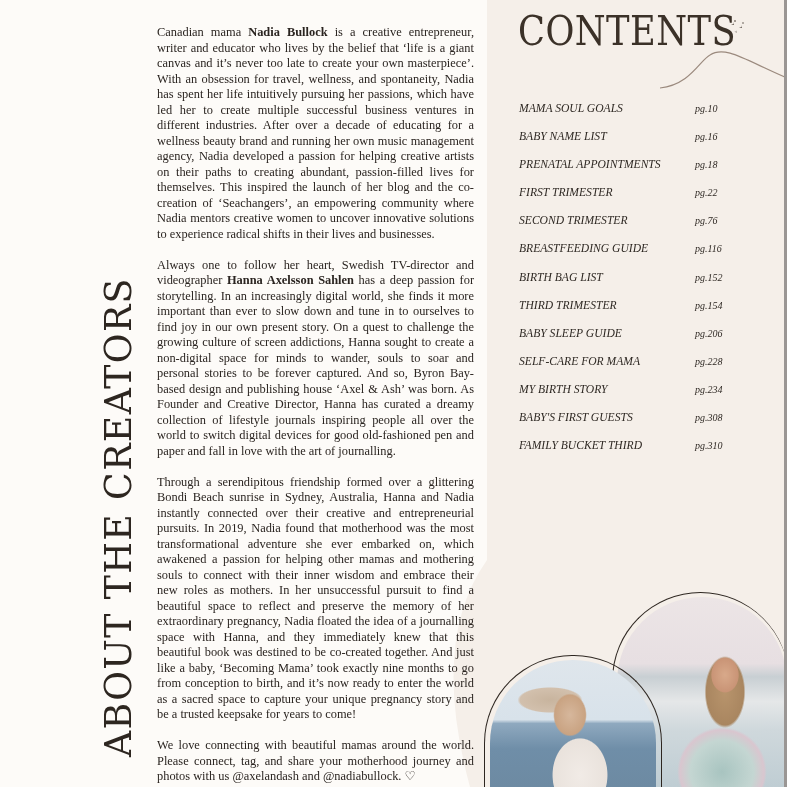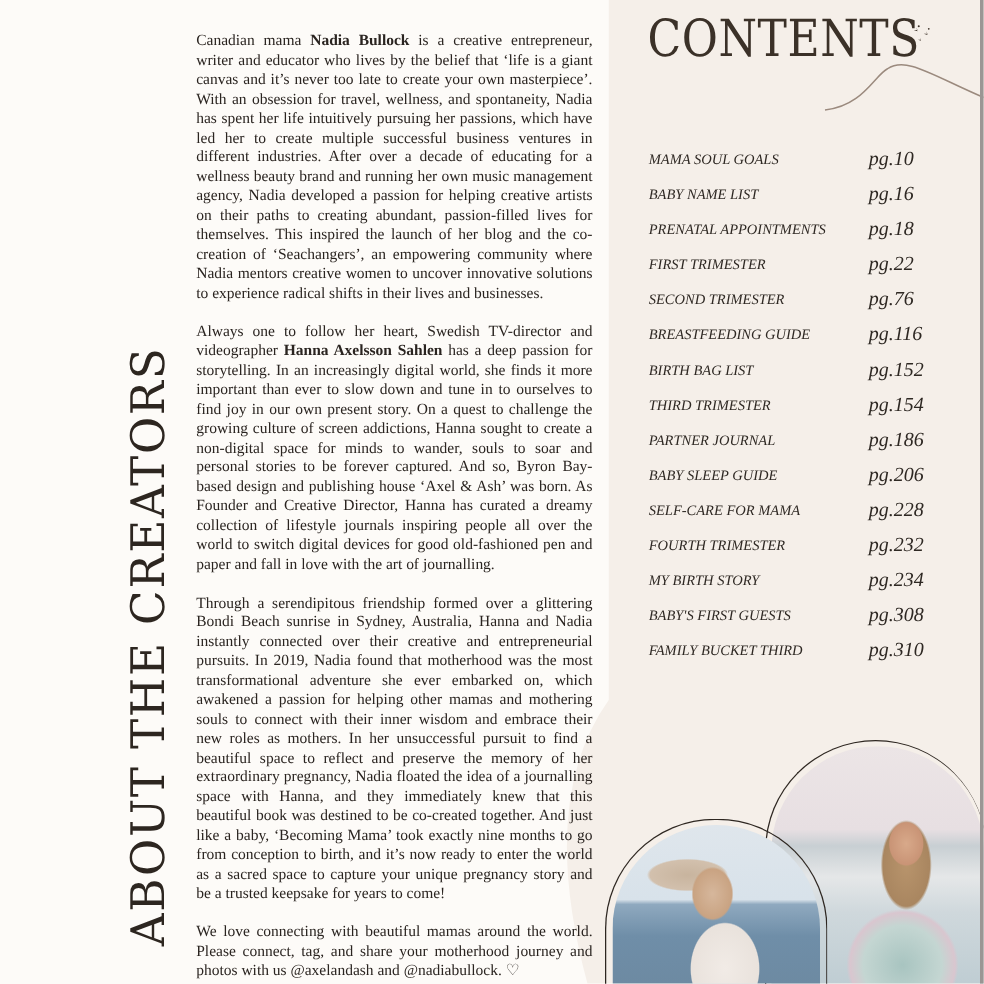--- a/index.html
+++ b/index.html
@@ -57,30 +57,30 @@
     font-weight: normal; line-height: 50px;
     transform: scaleX(0.86); transform-origin: 0 0;
   }
   .sparkle {
     position: absolute; left: 729px; top: 20px; font-size: 11px; color: #3b3128;
     line-height: 10px;
   }
   .swoosh { position: absolute; left: 0; top: 0; }
 
   .toc {
-    position: absolute; left: 519px; top: 120px; width: 230px;
+    position: absolute; left: 519px; top: 101px; width: 230px;
     list-style: none; margin: 0; padding: 0;
   }
   .toc li {
     position: relative; height: 28.1px;
     font-style: italic; font-size: 11.6px; color: #2e2823;
     line-height: 16px;
   }
   .toc .lbl { position: absolute; left: 0; top: 0; white-space: nowrap; }
-  .toc .pg { position: absolute; left: 176px; top: 0; white-space: nowrap; font-size: 16px; }
+  .toc .pg { position: absolute; left: 176px; top: 0; white-space: nowrap; font-size: 10px; }
 
   
   .photo {
     position: absolute; overflow: hidden;
     border-radius: 100px 100px 0 0;
   }
   .photo-frame {
     position: absolute; border: 1.5px solid #2d2620;
     border-bottom: none;
     border-radius: 110px 110px 0 0;
@@ -164,34 +164,26 @@
     </li>
   <li>
       <span class="lbl">BIRTH BAG LIST</span>
       <span class="pg">pg.152</span>
     </li>
   <li>
       <span class="lbl">THIRD TRIMESTER</span>
       <span class="pg">pg.154</span>
     </li>
   <li>
-      <span class="lbl">PARTNER JOURNAL</span>
-      <span class="pg">pg.186</span>
-    </li>
-  <li>
       <span class="lbl">BABY SLEEP GUIDE</span>
       <span class="pg">pg.206</span>
     </li>
   <li>
       <span class="lbl">SELF-CARE FOR MAMA</span>
       <span class="pg">pg.228</span>
-    </li>
-  <li>
-      <span class="lbl">FOURTH TRIMESTER</span>
-      <span class="pg">pg.232</span>
     </li>
   <li>
       <span class="lbl">MY BIRTH STORY</span>
       <span class="pg">pg.234</span>
     </li>
   <li>
       <span class="lbl">BABY'S FIRST GUESTS</span>
       <span class="pg">pg.308</span>
     </li>
   <li>

